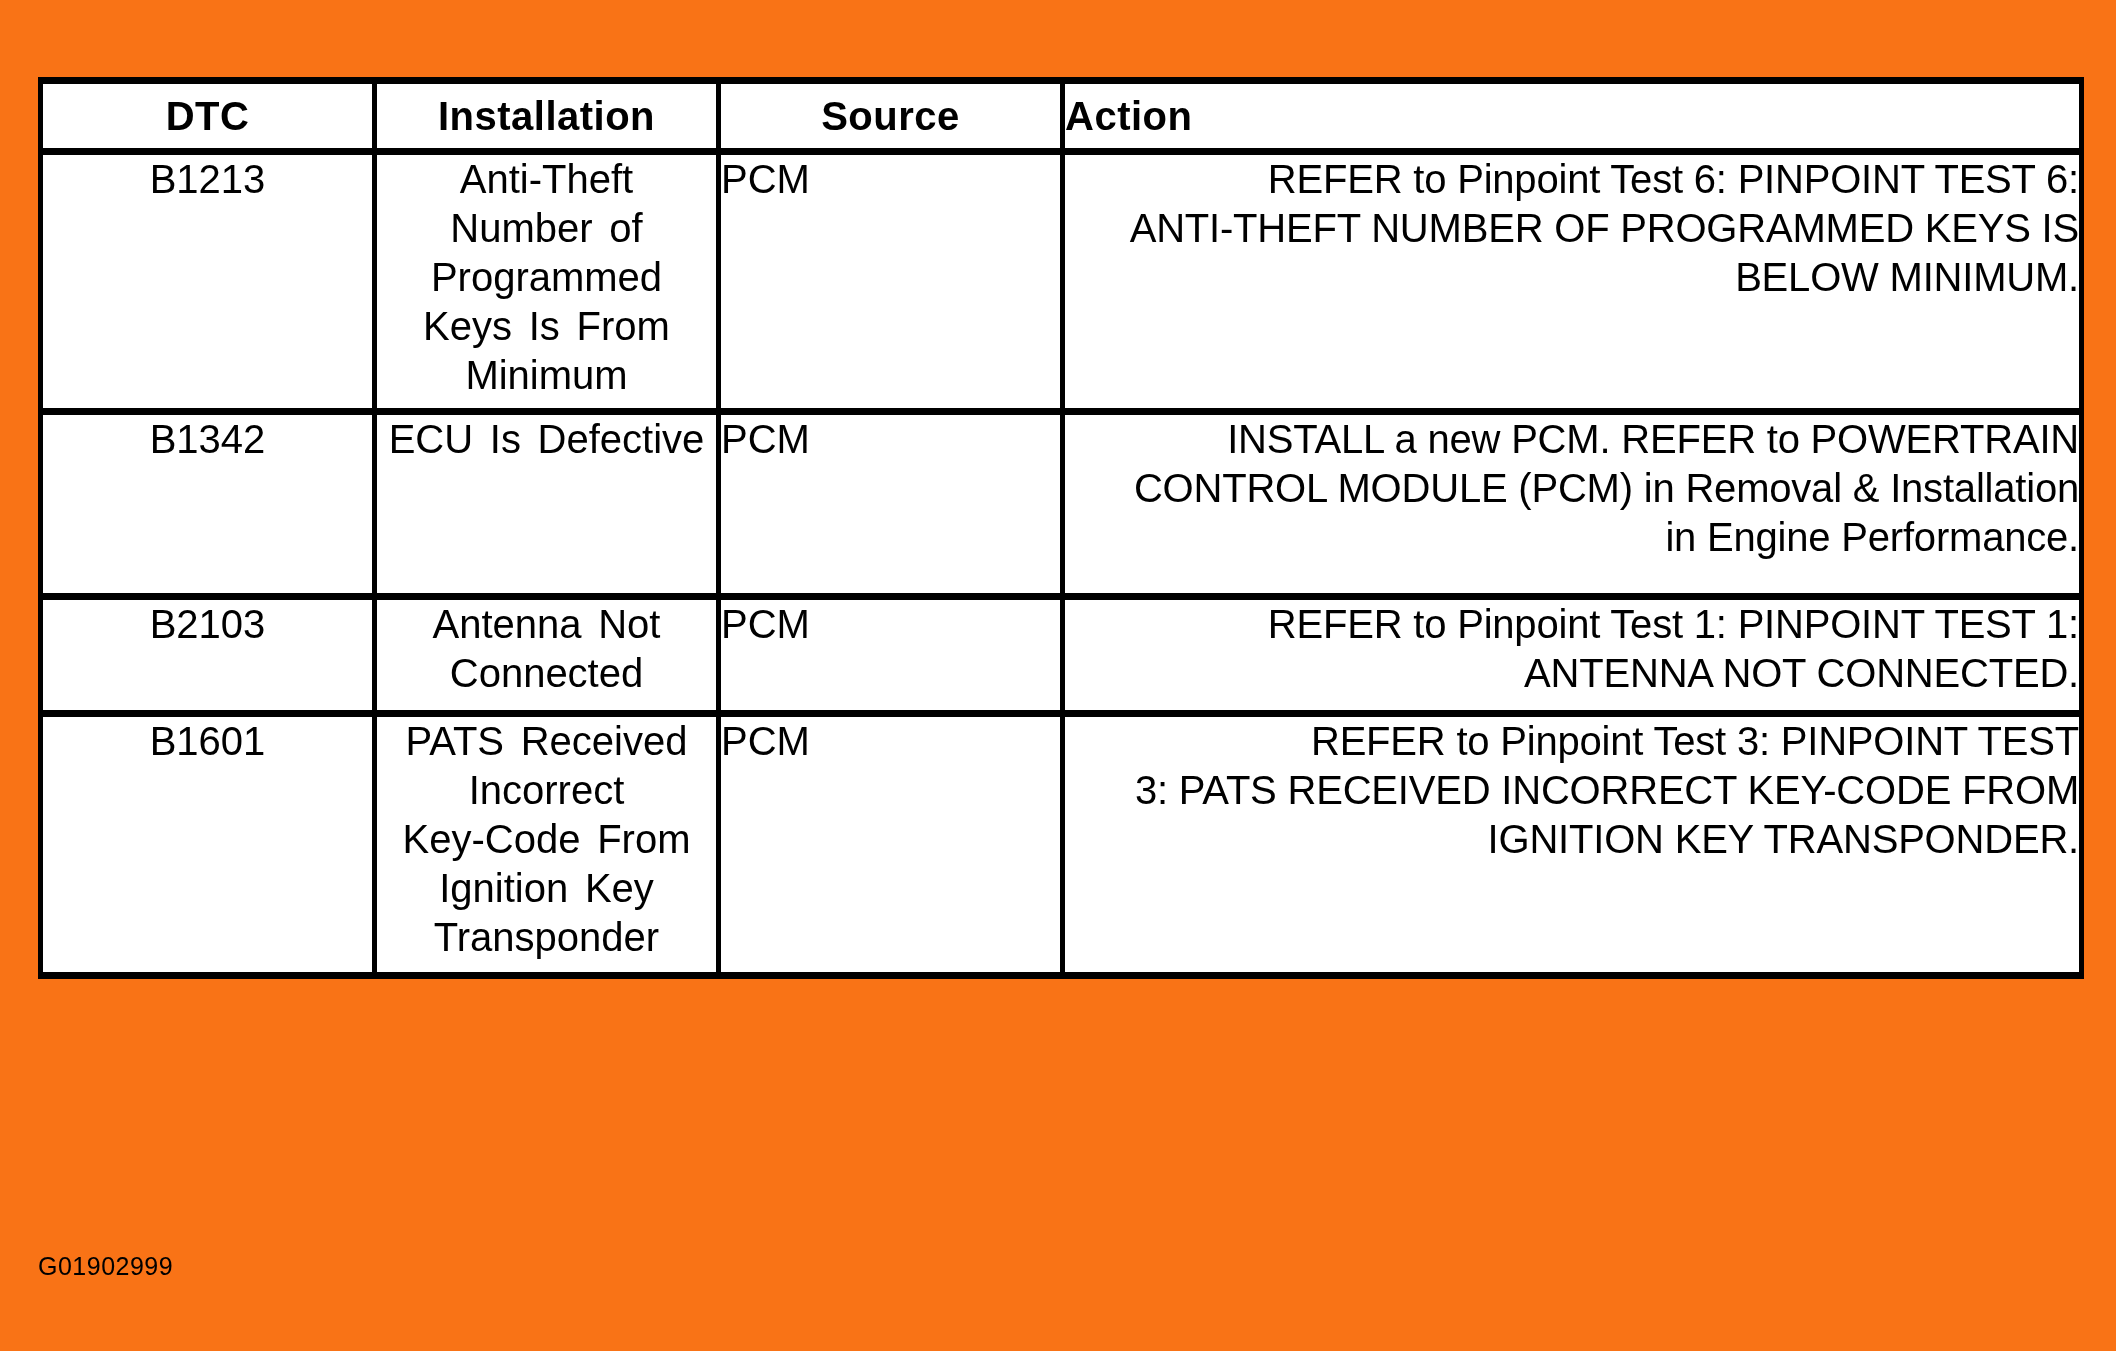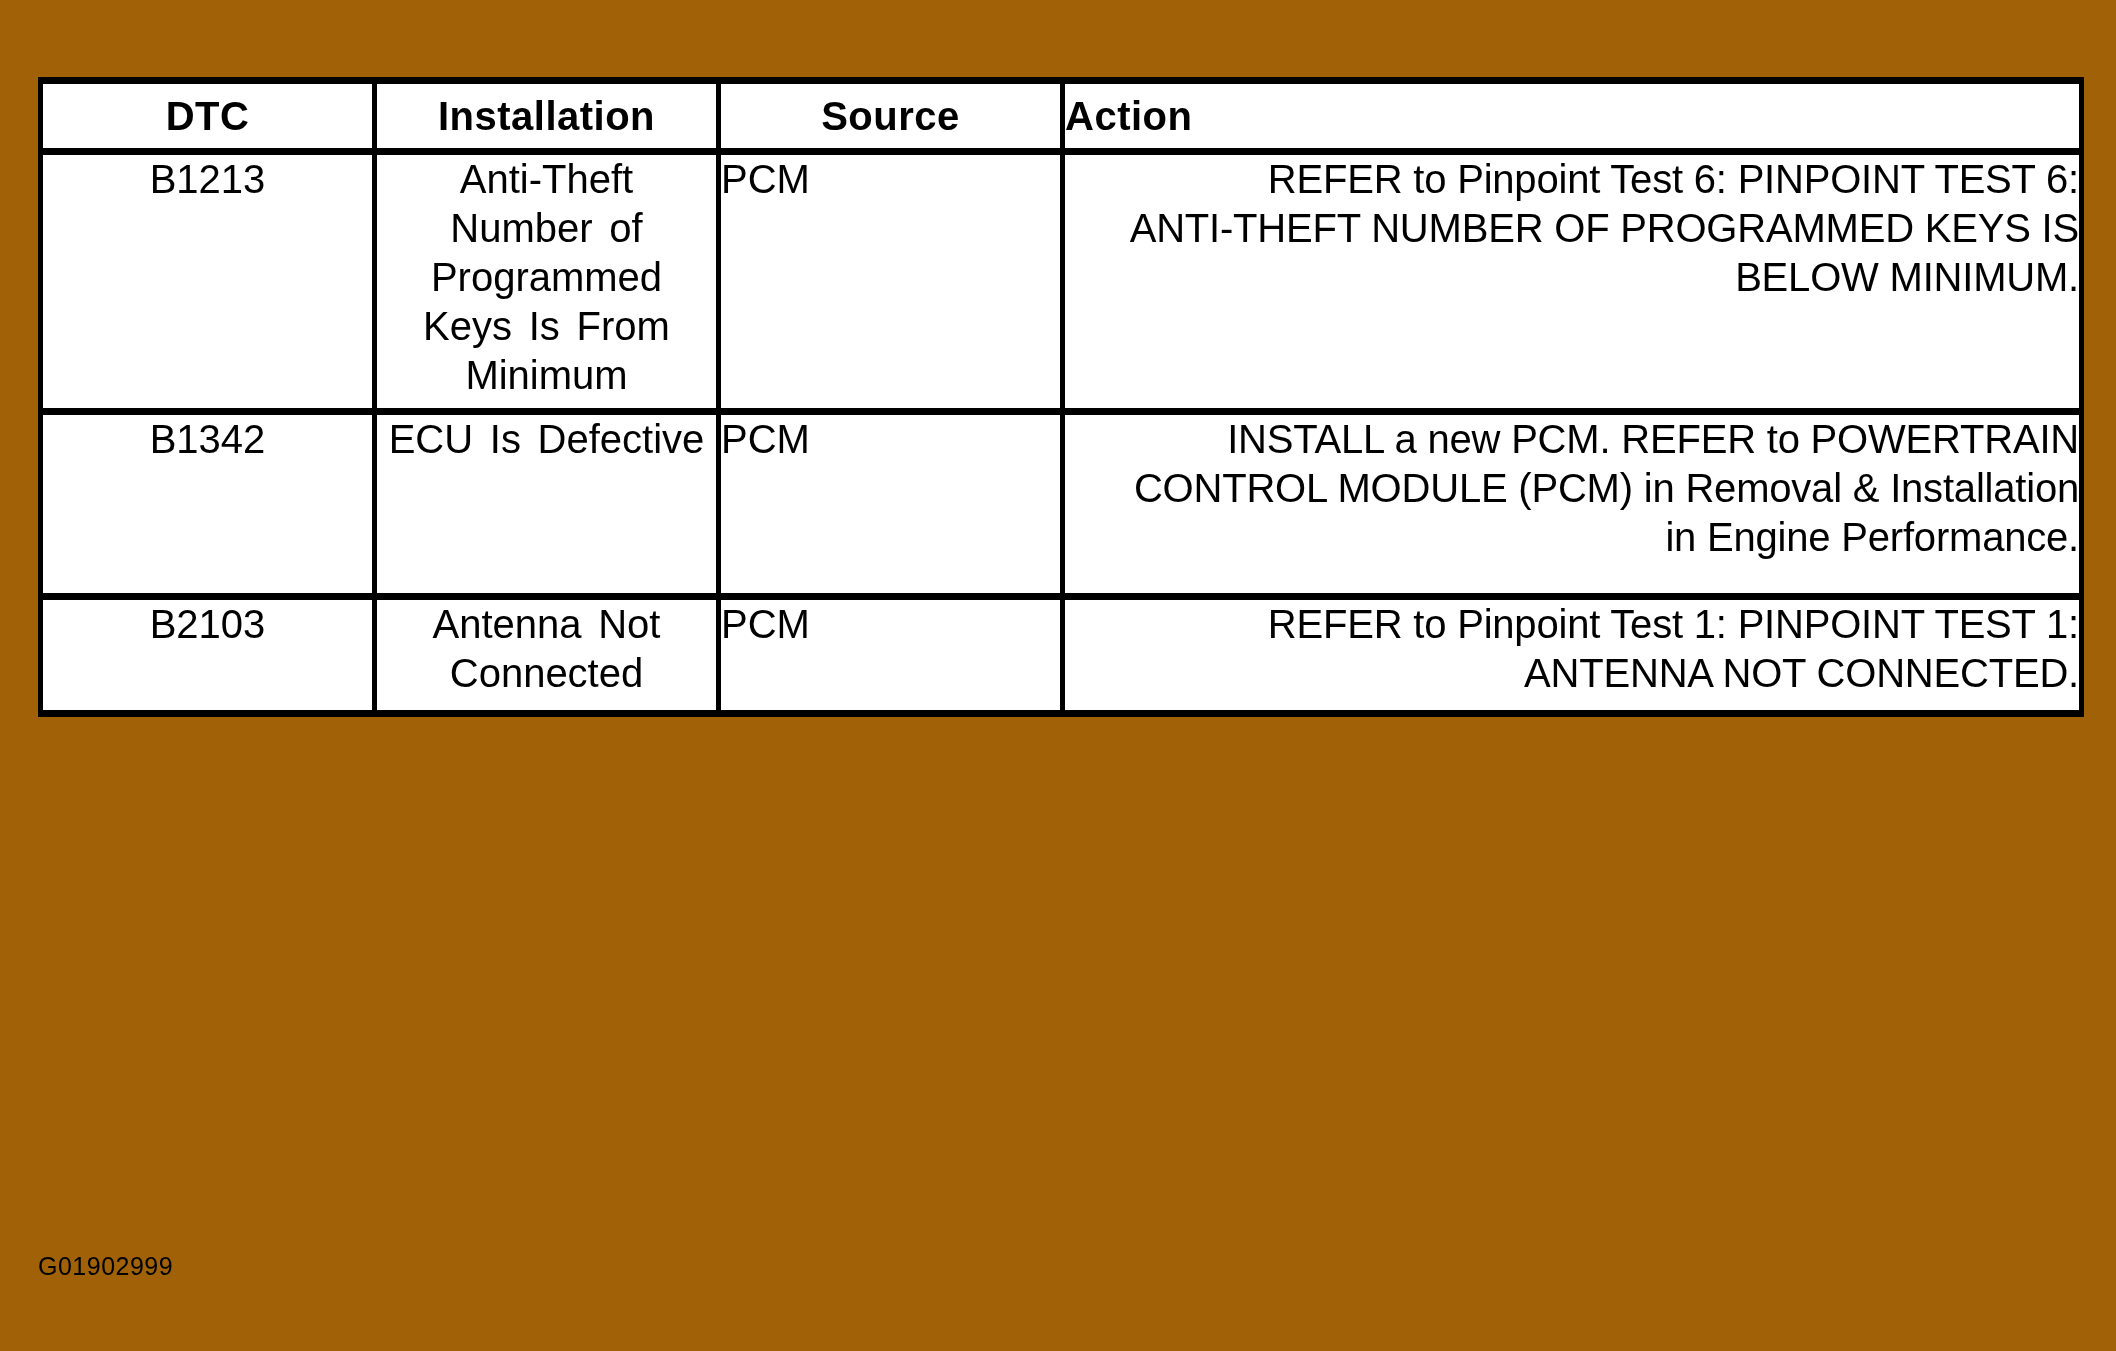--- a/index.html
+++ b/index.html
@@ -4,21 +4,21 @@
 <style>
   html, body {
     margin: 0;
     padding: 0;
     background: #ffffff;
   }
   .page {
     position: relative;
     width: 2116px;
     height: 1351px;
-    background: #a16207;
+    background: #f97316;
     font-family: "Liberation Sans", sans-serif;
     color: #000000;
     overflow: hidden;
   }
   table.dtc-table {
     position: absolute;
     left: 38px;
     top: 77px;
     width: 2041px;
     border-collapse: collapse;
@@ -137,18 +137,30 @@
 in Engine Performance.</td>
     </tr>
     <tr class="r3">
       <td class="dtc-cell">B2103</td>
       <td class="desc-cell">Antenna Not
 Connected</td>
       <td class="src-cell">PCM</td>
       <td class="act-cell">REFER to Pinpoint Test 1: PINPOINT TEST 1:
 ANTENNA NOT CONNECTED.</td>
     </tr>
+    <tr class="r5">
+      <td class="dtc-cell">B1601</td>
+      <td class="desc-cell">PATS Received
+Incorrect
+Key-Code From
+Ignition Key
+Transponder</td>
+      <td class="src-cell">PCM</td>
+      <td class="act-cell">REFER to Pinpoint Test 3: PINPOINT TEST
+3: PATS RECEIVED INCORRECT KEY-CODE FROM
+IGNITION KEY TRANSPONDER.</td>
+    </tr>
   </tbody>
     </table>
 
   <div class="figure-id">G01902999</div>
 
 </div>
 
 </body></html>

